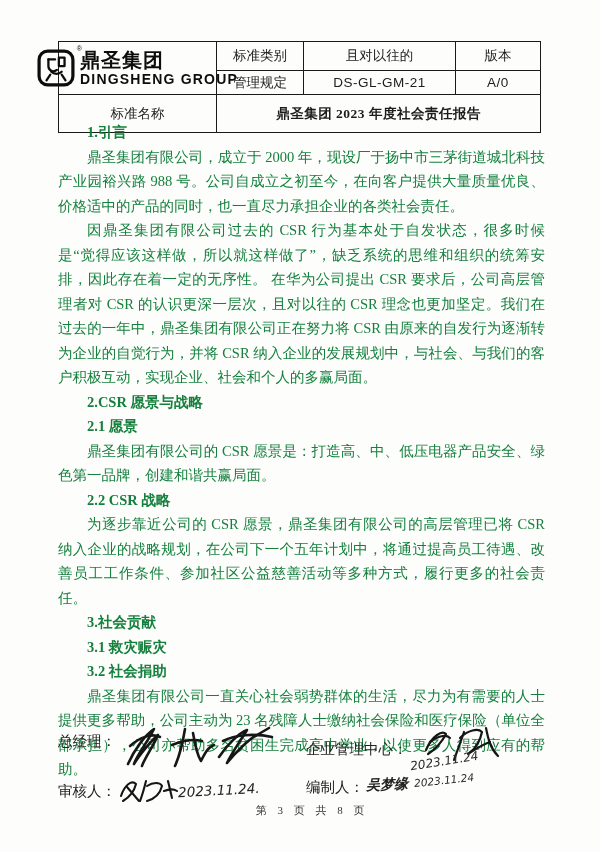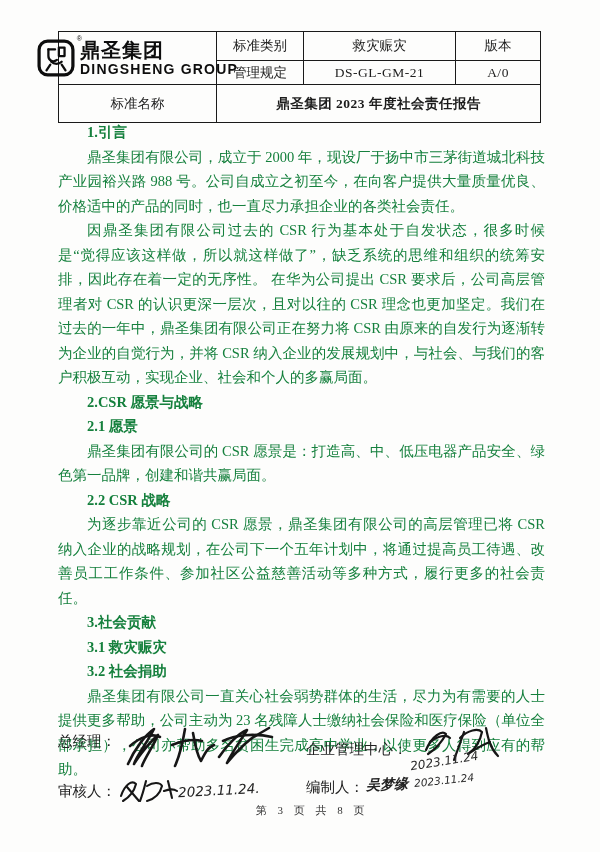--- a/index.html
+++ b/index.html
@@ -5,36 +5,36 @@
   * { margin:0; padding:0; box-sizing:border-box; }
   html,body { background:#ffffff; }
   body { font-family:"Liberation Serif", serif; color:#1c1c1c; }
   .page {
     position:relative; width:600px; height:852px; margin:0 auto;
     background:#fdfdfc; overflow:hidden;
   }
 
   
   table.doc-table {
-    position:absolute; left:58px; top:31px; width:482px;
+    position:absolute; left:58px; top:41px; width:482px;
     border-collapse:collapse; table-layout:fixed;
   }
   table.doc-table td {
     border:1.5px solid #1a1a1a; text-align:center; vertical-align:middle;
     font-size:13.5px; padding:2px 2px;
   }
   td.col-logo { width:158px; }
   td.col-cat  { width:87px; }
   td.col-num  { width:152px; }
   td.col-ver  { width:85px; }
   tr.r1 td { height:29px; }
   tr.r2 td { height:24px; }
   tr.r3 td { height:38px; }
   .title-cell { font-weight:bold; font-size:14.5px; letter-spacing:0.5px; }
-  .num-cell { font-family:Liberation Serif, serif; letter-spacing:0.5px; }
+  .num-cell { font-family:Liberation Sans, sans-serif; letter-spacing:0.5px; }
 
   
   .logo-wrap { display:flex; align-items:center; justify-content:center; gap:5px; padding:2px 0; }
   .logo-icon { position:relative; width:38px; height:38px; flex:0 0 auto; }
   .logo-icon svg { display:block; }
   .reg-mark { position:absolute; top:-4px; right:-7px; font-size:7px; font-family:"Liberation Sans",sans-serif; color:#111; }
   .logo-text { text-align:left; line-height:1; }
   .logo-cn { font-family:"Liberation Sans", sans-serif; font-weight:bold; font-size:20px; letter-spacing:1px; color:#0d0d0d; white-space:nowrap; }
   .logo-en { font-family:"Liberation Sans", sans-serif; font-weight:bold; font-size:14px; letter-spacing:1.2px; color:#0d0d0d; margin-top:2px; white-space:nowrap; }
 
@@ -98,21 +98,21 @@
             </svg>
             <span class="reg-mark">®</span>
           </span>
           <span class="logo-text">
             <div class="logo-cn">鼎圣集团</div>
             <div class="logo-en">DINGSHENG GROUP</div>
           </span>
         </div>
       </td>
       <td class="col-cat">标准类别</td>
-      <td class="col-num">救灾赈灾</td>
+      <td class="col-num">且对以往的</td>
       <td class="col-ver">版本</td>
     </tr>
     <tr class="r2">
       <td>管理规定</td>
       <td class="num-cell">DS-GL-GM-21</td>
       <td class="num-cell">A/0</td>
     </tr>
     <tr class="r3">
       <td>标准名称</td>
       <td colspan="3" class="title-cell">鼎圣集团 2023 年度社会责任报告</td>

